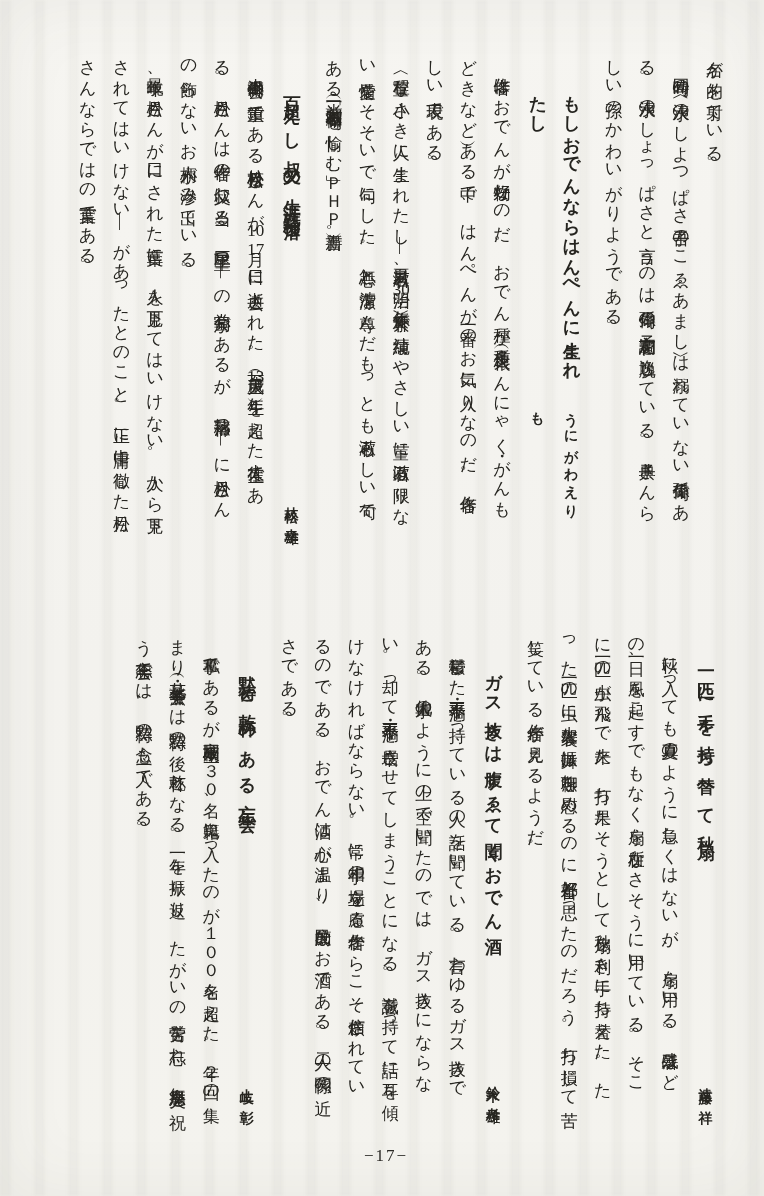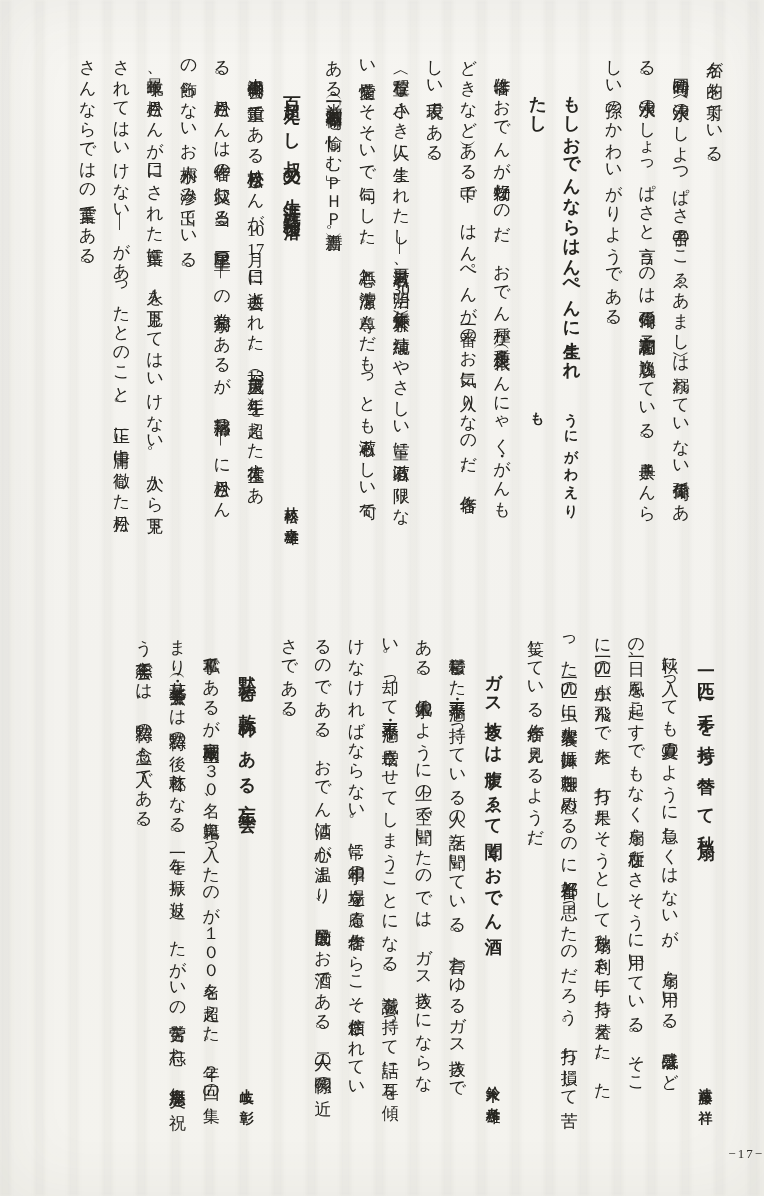--- a/index.html
+++ b/index.html
@@ -55,22 +55,22 @@
   .h-author{
     font-size:14px;
     font-weight:bold;
     letter-spacing:2.5px;
     margin-inline-start:14px;
   }
   .tcy{text-combine-upright:all;letter-spacing:0;}
   .footer{
     position:absolute;
     top:1146px;left:8px;right:0;
-    text-align:right;
-    font-size:13px;
+    text-align:center;
+    font-size:17px;
     letter-spacing:2px;
     color:#2a2925;
   }
 </style>
 </head>
 <body>
 
 <div class="page">
   <div class="bleed"></div>
 

